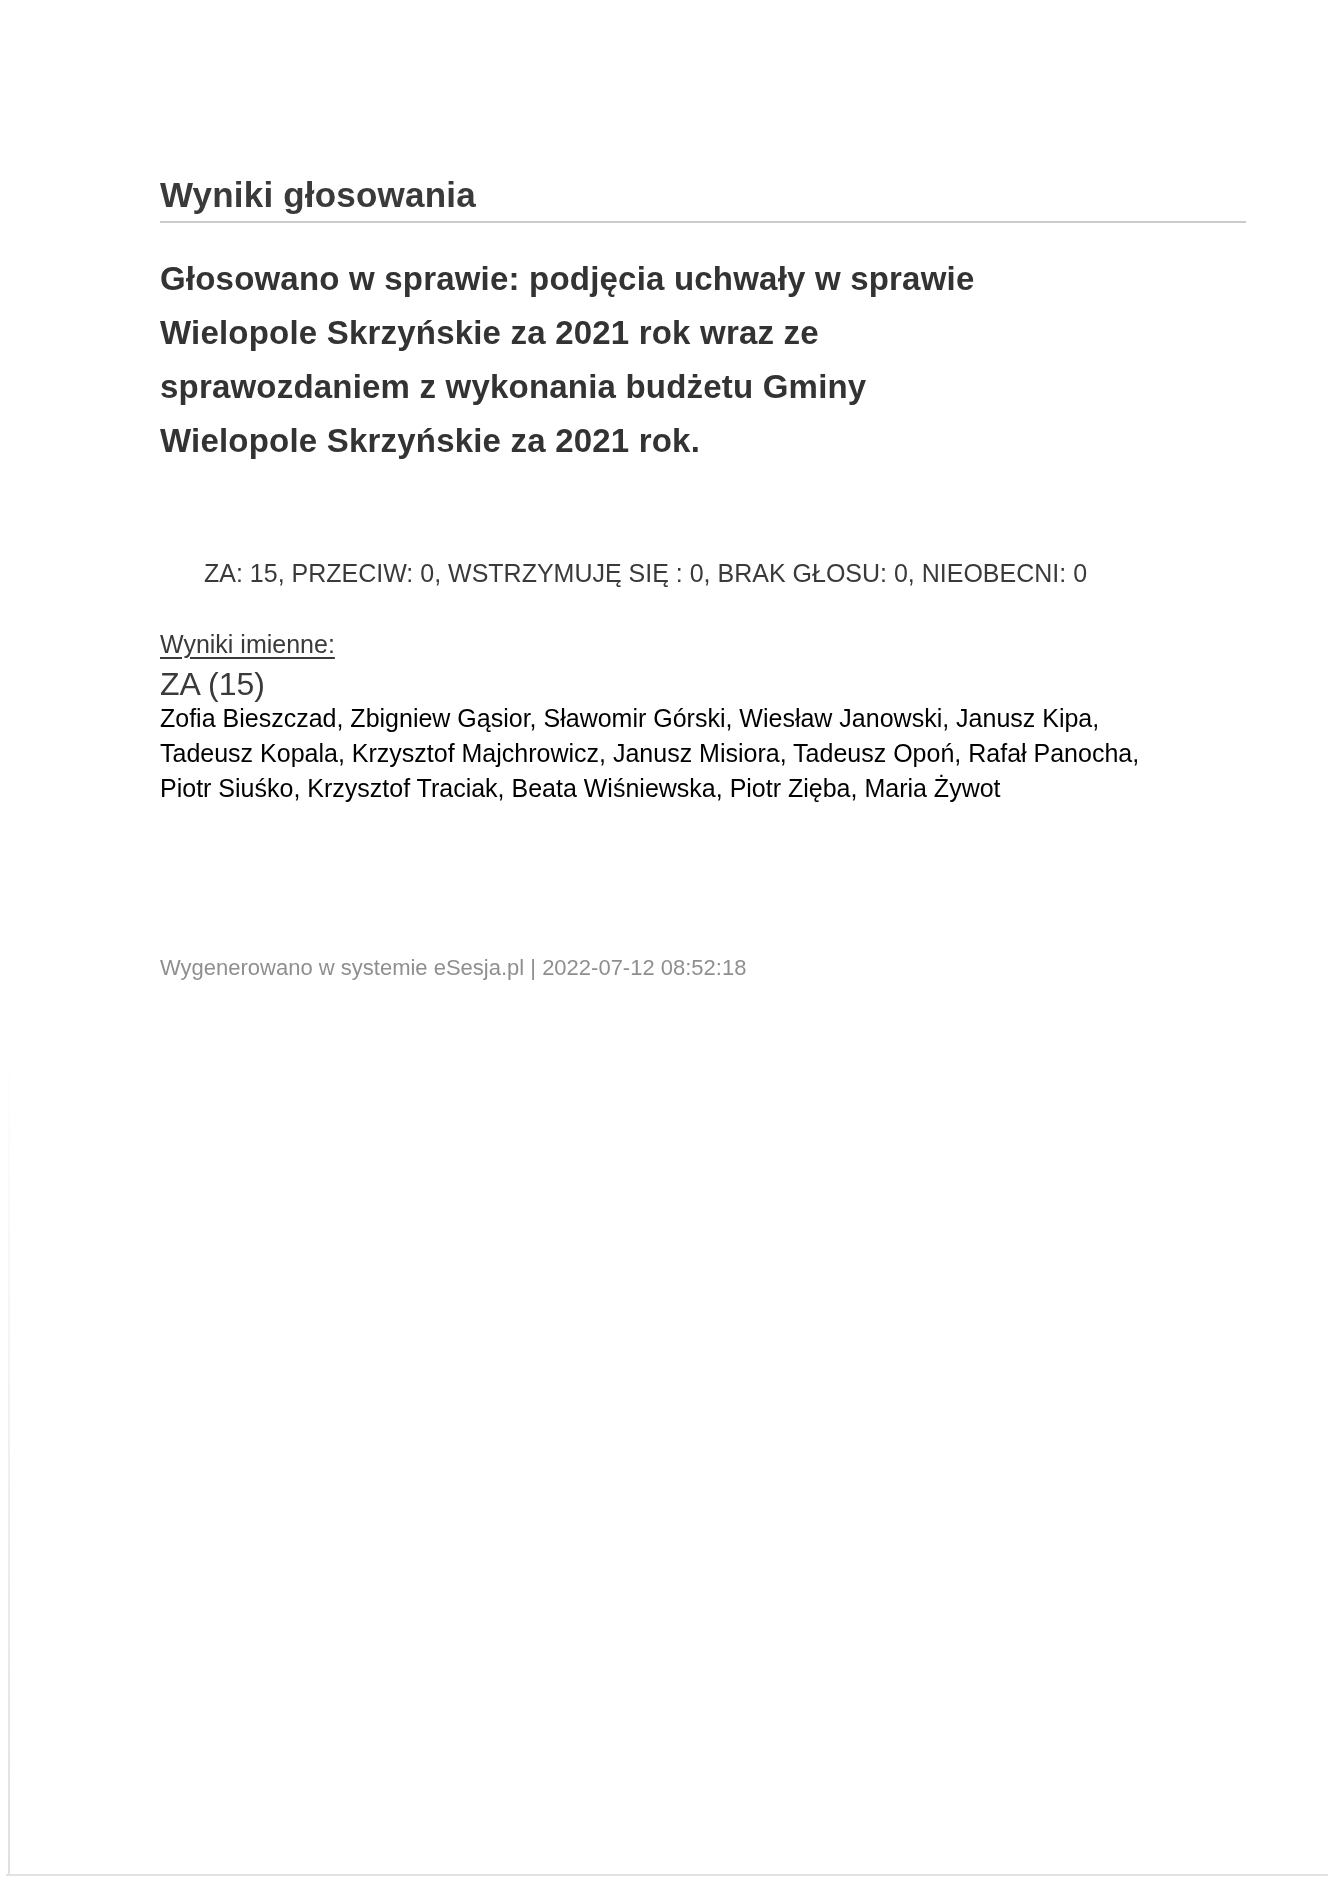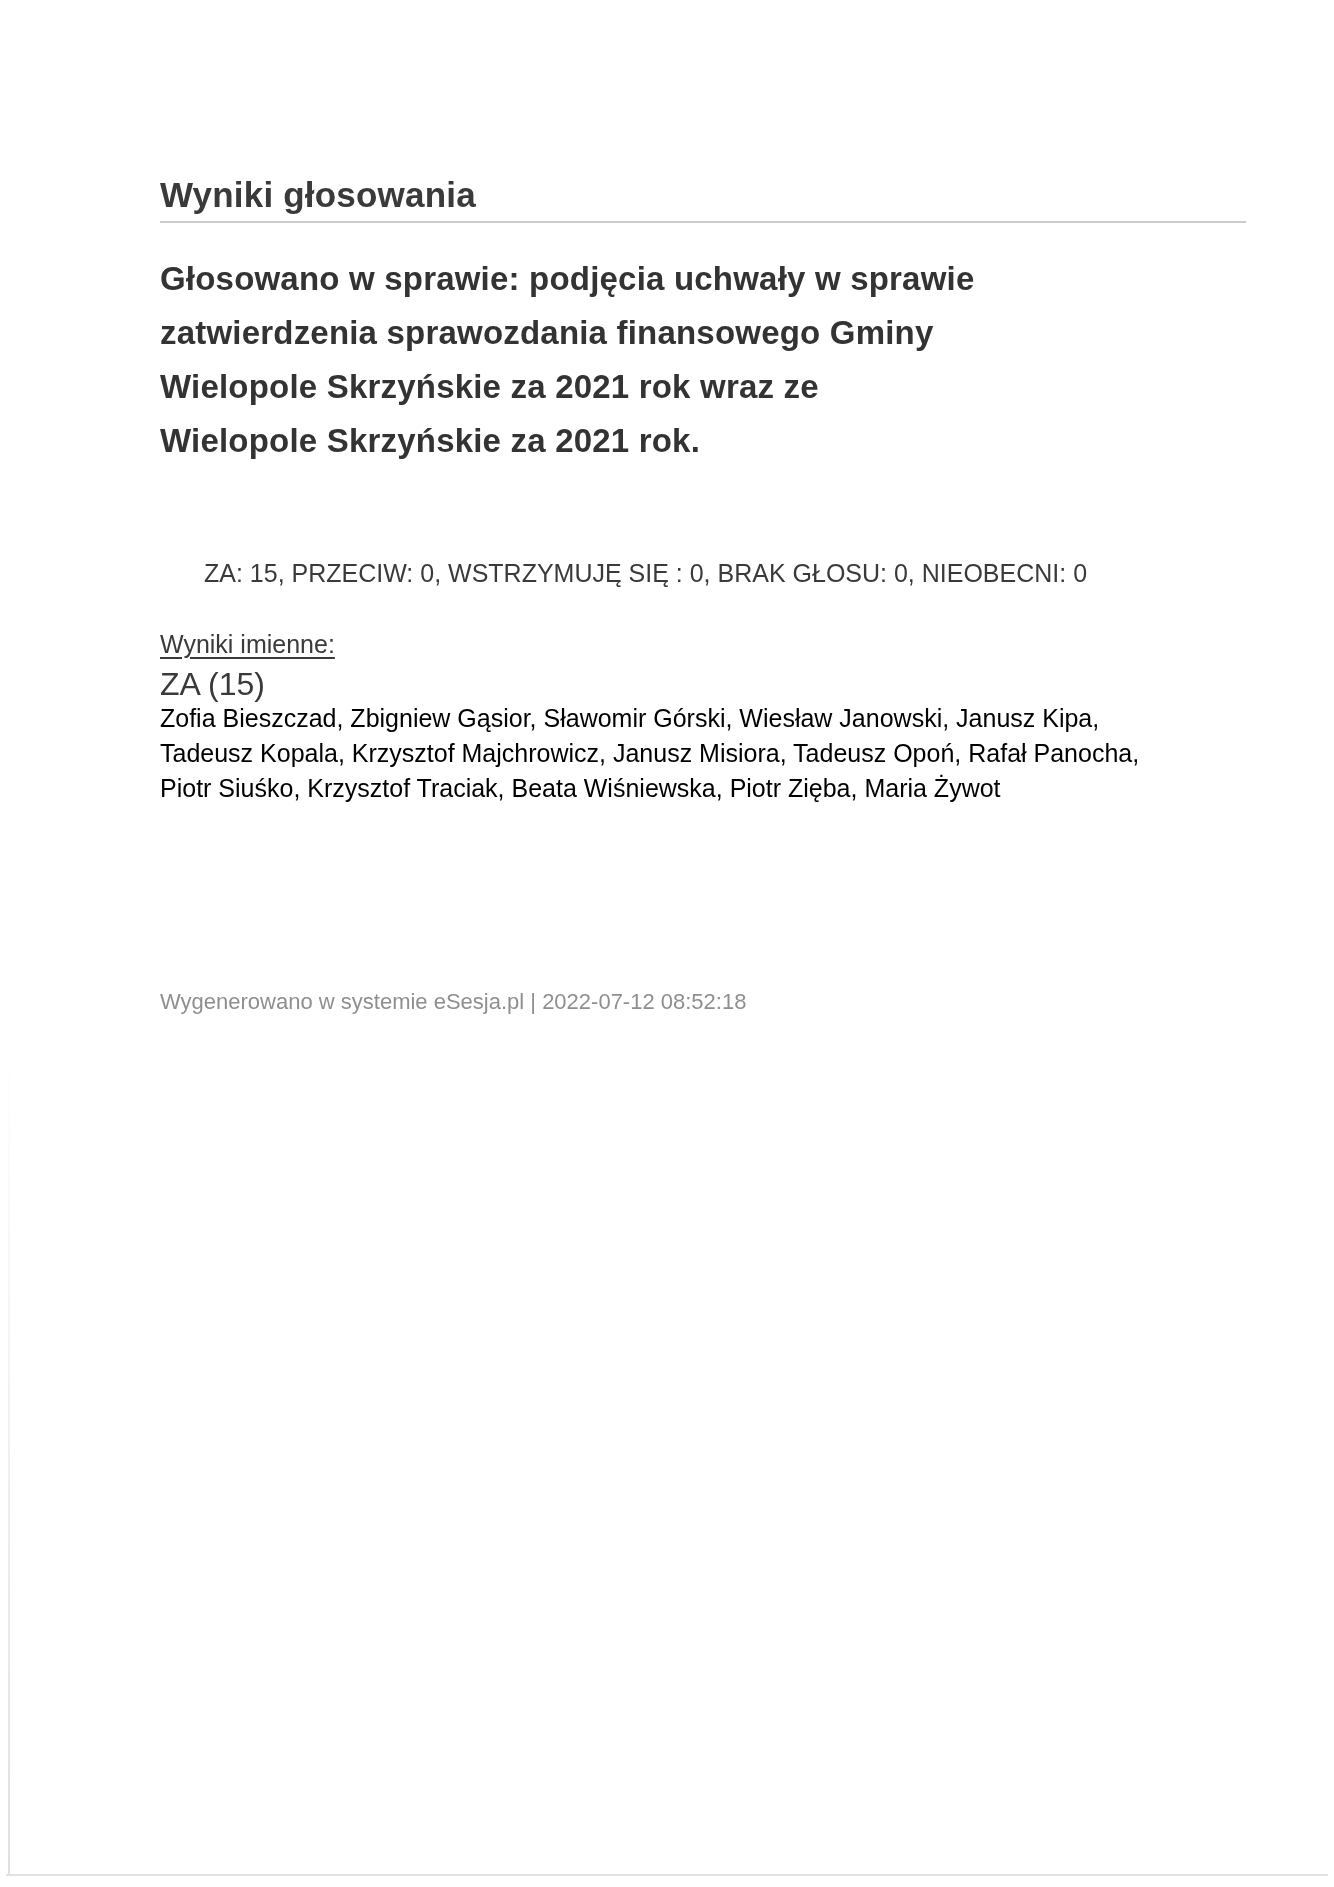--- a/index.html
+++ b/index.html
@@ -109,39 +109,39 @@
     position: absolute;
     left: 160px;
     top: 872px;
     font-size: 26px;
     color: #3d3d3d;
     white-space: nowrap;
   }
   .footer {
     position: absolute;
     left: 160px;
-    top: 989px;
+    top: 955px;
     font-size: 22px;
     color: #8f8f8f;
     white-space: nowrap;
   }
 </style>
 </head>
 <body>
 
 <div class="page">
 
   <h1 class="title">Wyniki głosowania</h1>
 
   <div class="rule"></div>
 
   <div class="heading">
     <div class="hline">Głosowano w sprawie: podjęcia uchwały w sprawie</div>
-    <div class="hline">zatwierdzenia sprawozdania finansowego Gminy</div>
     <div class="hline">Wielopole Skrzyńskie za 2021 rok wraz ze</div>
+    <div class="hline">sprawozdaniem z wykonania budżetu Gminy</div>
     <div class="hline">Wielopole Skrzyńskie za 2021 rok.</div>
   </div>
 
   <div class="summary">ZA: 15, PRZECIW: 0, WSTRZYMUJĘ SIĘ : 0, BRAK GŁOSU: 0, NIEOBECNI: 0</div>
 
   <div class="named-label">Wyniki imienne:</div>
 
   <div class="za-label">ZA (15)</div>
 
   <div class="names">

